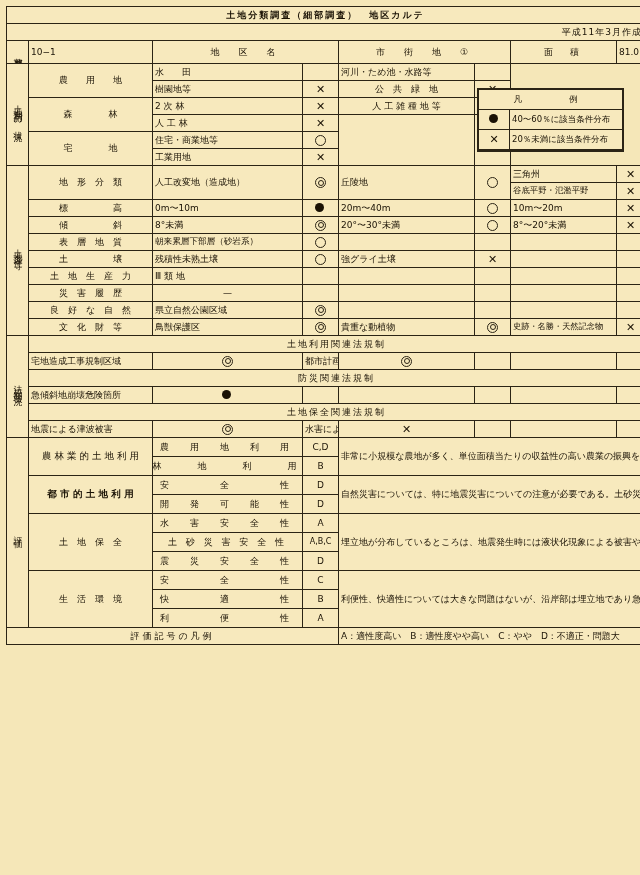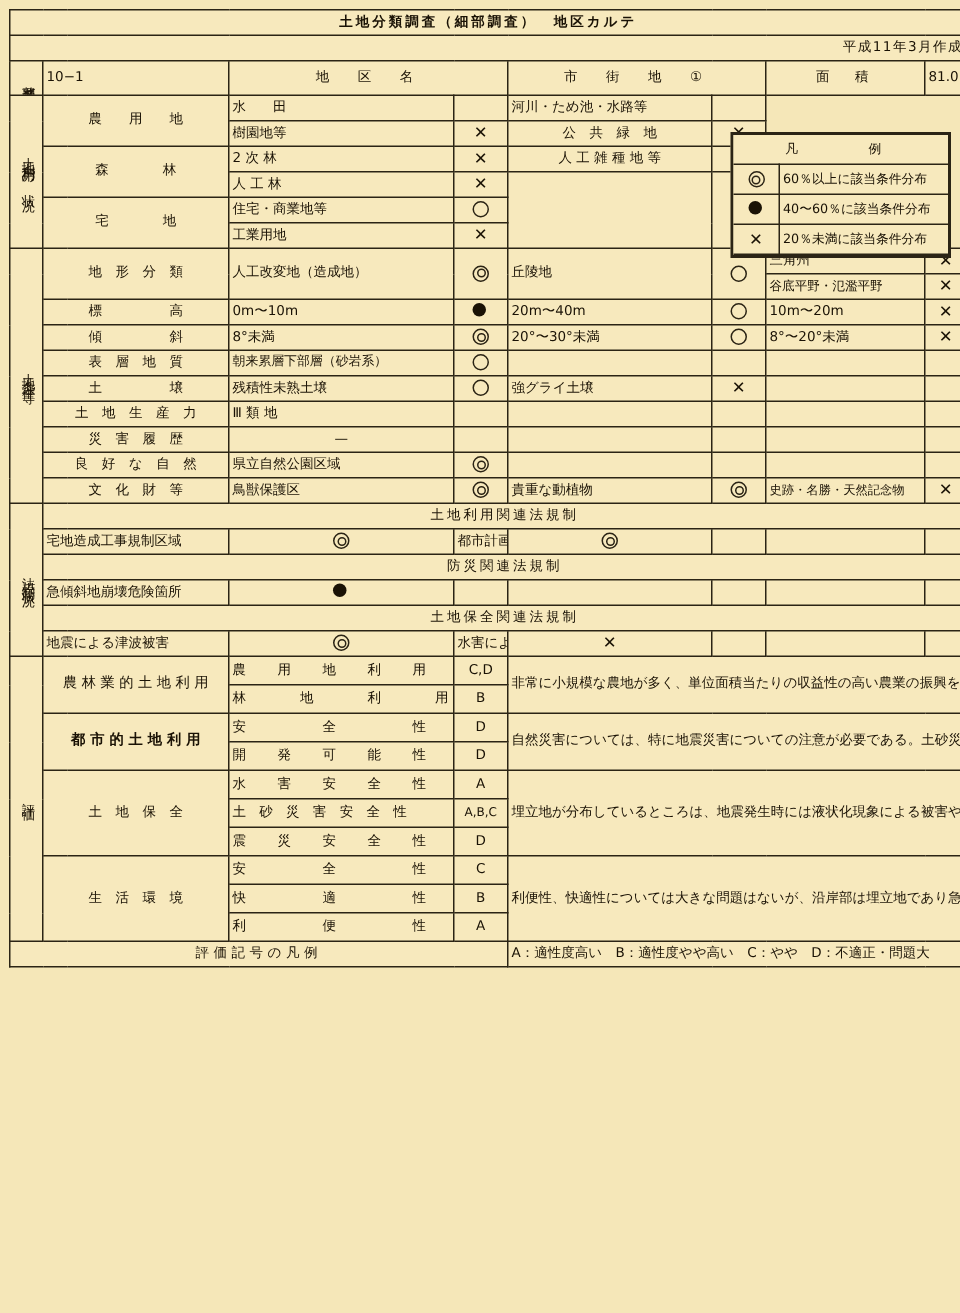--- a/index.html
+++ b/index.html
@@ -88,36 +88,36 @@
     display: flex;
     justify-content: space-around;
     align-items: center;
     height: 100%;
     padding: 0 5px;
     box-sizing: border-box;
   }
   .spread.tight { padding: 0 3px; }
   .spread2 {
     display: flex;
-    justify-content: flex-start;
+    justify-content: center;
     align-items: center;
     height: 100%;
     letter-spacing: 6px;
   }
 
   .hdr-center {
     text-align: center;
     font-size: 10px;
     letter-spacing: 5px;
   }
 
   
   .legend-wrap {
     position: absolute;
-    left: 487px;
+    left: 477px;
     top: 88px;
     width: 147px;
     border: 2px solid #2b2415;
     background: #f7e9bd;
     box-sizing: border-box;
   }
   .legend-wrap table { border-collapse: collapse; width: 100%; }
   .legend-wrap td {
     border: 1px solid #2b2415;
     font-size: 8.5px;
@@ -585,24 +585,20 @@
   </tbody>
     </table>
 
   <div class="legend-wrap">
     <table>
       <tbody>
           <tr>
         <td colspan="2" class="legend-title">凡　　例</td>
       </tr>
       <tr>
-        <td class="legend-sym"><span class="sym sym-dbl"></span></td>
-        <td class="legend-txt">60％以上に該当条件分布</td>
-      </tr>
-      <tr>
         <td class="legend-sym"><span class="sym sym-fill"></span></td>
         <td class="legend-txt">40〜60％に該当条件分布</td>
       </tr>
       <tr>
         <td class="legend-sym"><span class="sym-x">✕</span></td>
         <td class="legend-txt">20％未満に該当条件分布</td>
       </tr>
     </tbody>
       </table>
   </div>

